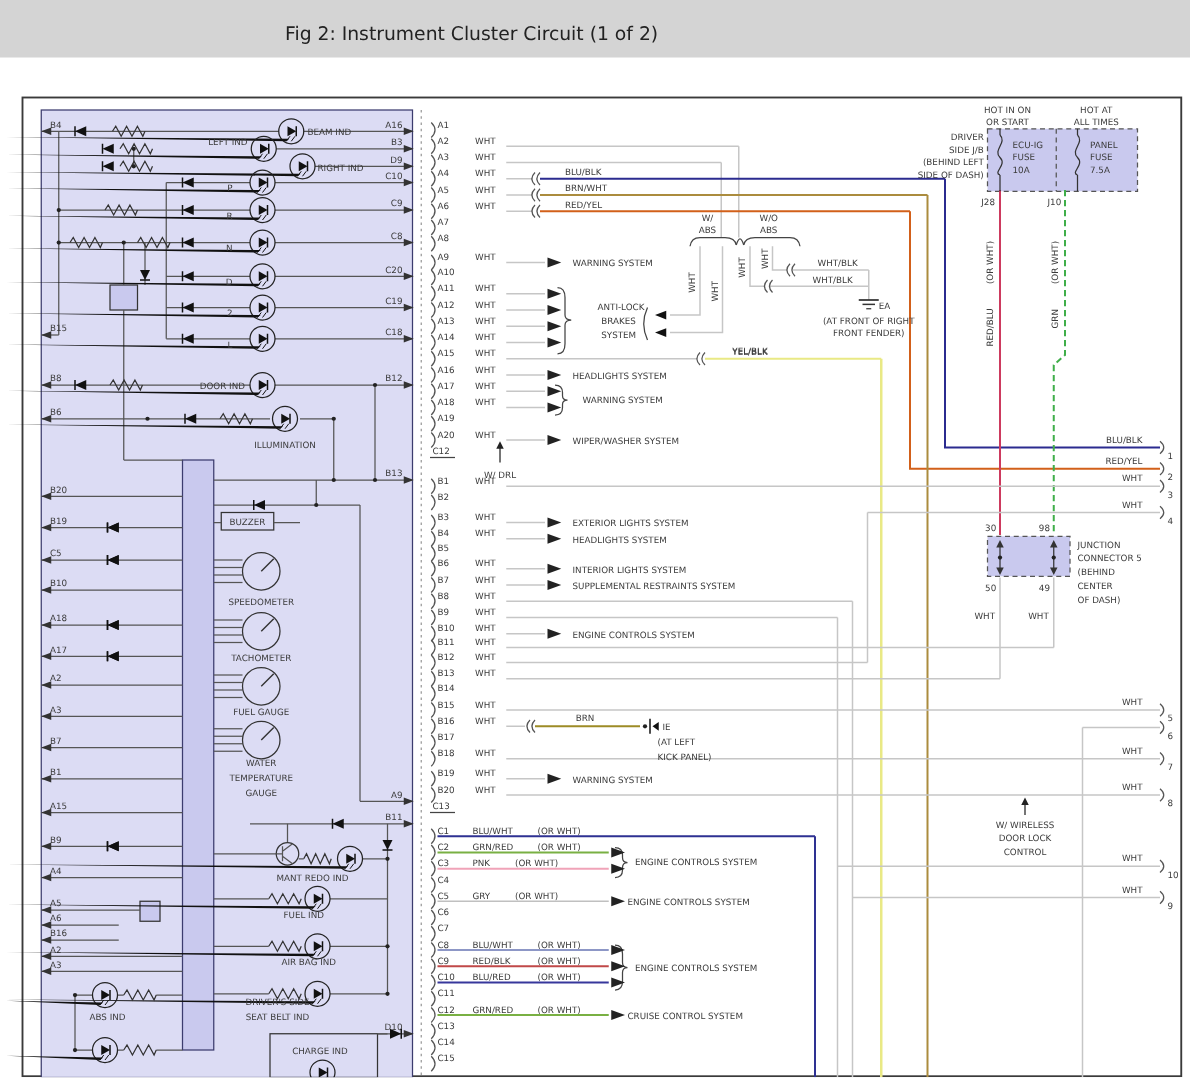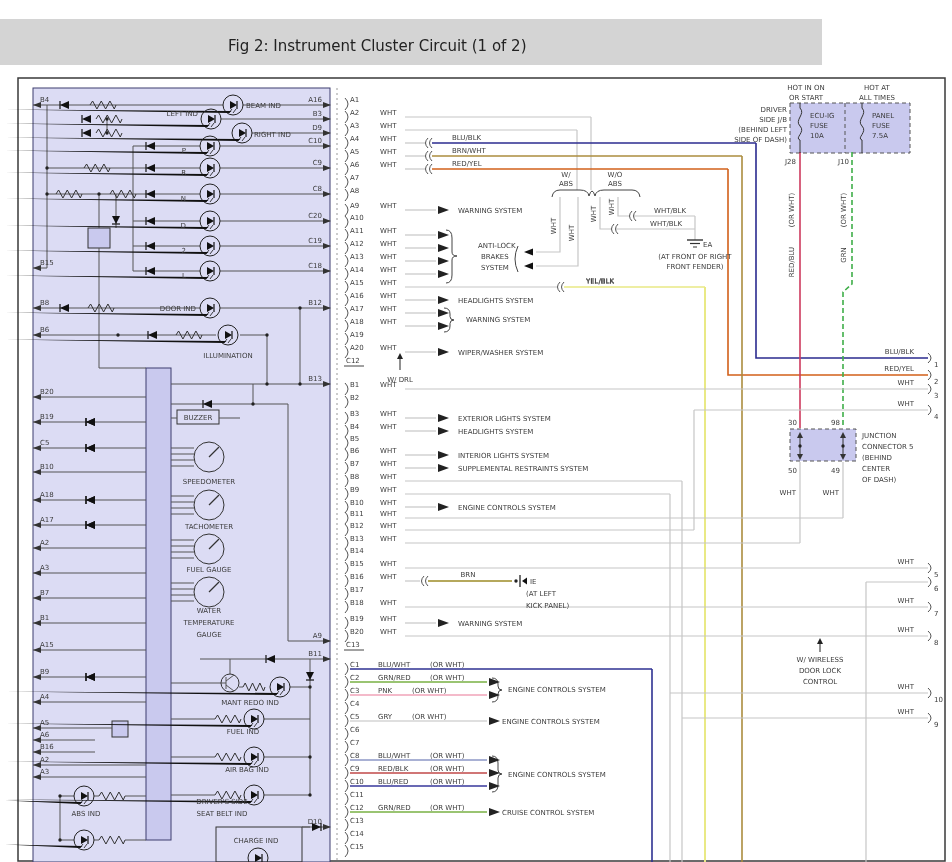--- a/index.html
+++ b/index.html
@@ -1,18 +1,18 @@
 <!DOCTYPE html>
 <html><head>
 <meta charset="utf-8">
 <style>
   html,body{margin:0;padding:0;background:#ffffff;}
   #stage{position:relative;width:952px;height:862px;overflow:hidden;background:#fff;
          font-family:"DejaVu Sans","Liberation Sans",sans-serif;}
-  #titlebar{position:absolute;left:0;top:0;width:822px;height:46px;background:#d4d4d4;margin-top:19px;}
+  #titlebar{position:absolute;left:0;top:0;width:952px;height:46px;background:#d4d4d4;}
   #titlebar .tt{position:absolute;left:228px;top:18px;font-size:15px;color:#222;}
   svg{position:absolute;left:0;top:0;}
   svg text{font-family:"DejaVu Sans","Liberation Sans",sans-serif;fill:#3b3b3b;}
   .t7{font-size:7px;}
 </style>
 </head>
 <body>
 
 <div id="stage">
   <div id="titlebar">

